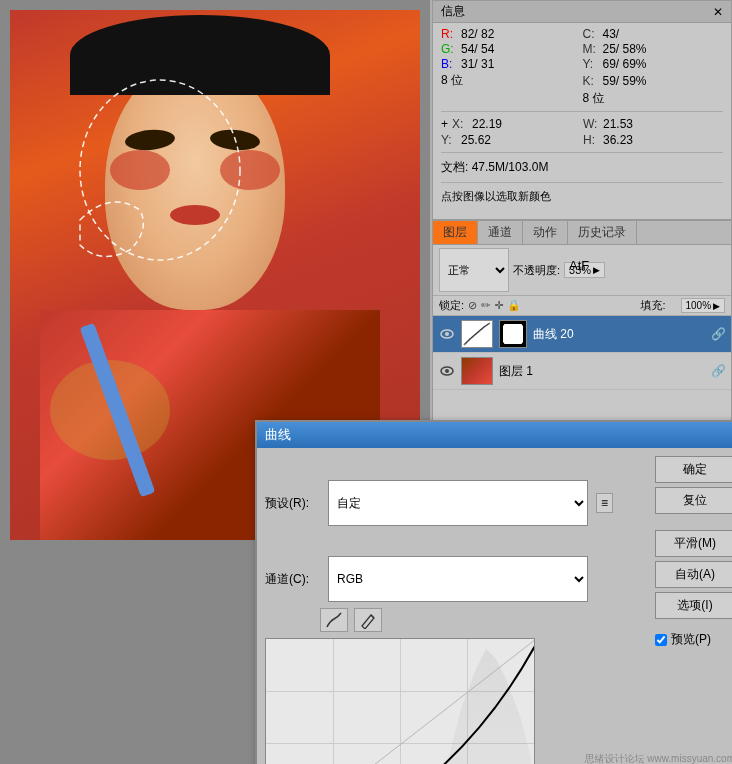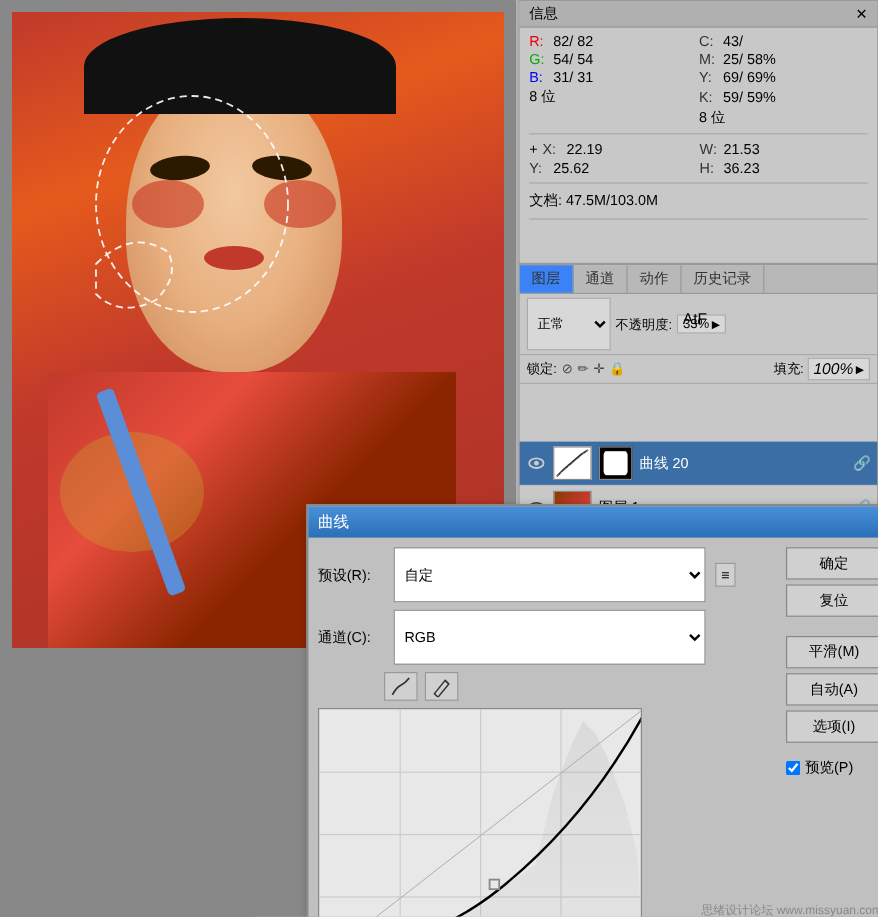--- a/index.html
+++ b/index.html
@@ -101,21 +101,21 @@
 
     .layer-tab {
       padding: 3px 10px;
       font-size: 12px;
       cursor: pointer;
       border-right: 1px solid #999;
       color: #333;
     }
 
     .layer-tab.active {
-      background: #3b82f6;
+      background: #f97316;
     }
 
     #layers-options {
       display: flex;
       align-items: center;
       padding: 3px 6px;
       gap: 4px;
       border-bottom: 1px solid #aaa;
     }
 
@@ -139,36 +139,35 @@
     .lock-icons {
       display: flex;
       gap: 4px;
       color: #444;
     }
 
     .fill-area {
       margin-left: auto;
       display: flex;
       align-items: center;
-      gap: 3px;
+      gap: 15px;
     }
 
     
     .layer-row {
       display: flex;
       align-items: center;
       padding: 4px 6px;
       gap: 6px;
       border-bottom: 1px solid #bbb;
     }
 
     .layer-row.active-layer {
       background: #3a6ea5;
       color: #fff;
-      margin-top: 48px;
     }
 
     .layer-eye {
       width: 16px;
       height: 16px;
       display: flex;
       align-items: center;
       justify-content: center;
       cursor: pointer;
     }
@@ -221,20 +220,21 @@
       display: flex;
       align-items: center;
       justify-content: space-between;
       font-size: 13px;
     }
 
     .curves-row {
       display: flex;
       align-items: center;
       gap: 8px;
+      margin-top: 24px;
     }
 
     .curves-label {
       font-size: 12px;
       color: #000;
       min-width: 55px;
     }
 
     .curves-select {
       background: #fff;
@@ -414,20 +414,23 @@
       <span class="info-label">H:</span>
       <span>36.23</span>
     </div>
   </div>
 
   <div class="divider-h"></div>
   <div class="info-doc">
     <span>文档: 47.5M/103.0M</span>
   </div>
   <div class="divider-h"></div>
+  <div class="info-hint">
+    <span>点按图像以选取新颜色</span>
+  </div>
 </div>
 
 <div id="layers-panel">
   <div id="layers-tabs">
     <div class="layer-tab active">图层</div>
     <div class="layer-tab">通道</div>
     <div class="layer-tab">动作</div>
     <div class="layer-tab">历史记录</div>
   </div>
 
@@ -446,21 +449,21 @@
     <span>锁定:</span>
     <div class="lock-icons">
       <span title="透明像素" style="cursor:pointer;">⊘</span>
       <span title="画笔" style="cursor:pointer;">✏</span>
       <span title="移动" style="cursor:pointer;">✛</span>
       <span title="全部" style="cursor:pointer; font-weight:bold;">🔒</span>
     </div>
     <div class="fill-area">
       <span>填充:</span>
       <div style="display:flex; align-items:center; gap:2px; background:#d8d8d8; border:1px solid #aaa; padding:1px 4px;">
-        <span style="font-size:13px;font-style:italic;">100%</span>
+        <span style="font-size:10px;">100%</span>
         <span style="font-size:9px; cursor:pointer;">▶</span>
       </div>
     </div>
   </div>
 
   <div class="layer-row active-layer">
     <div class="layer-eye">
       <svg width="14" height="10" viewBox="0 0 14 10">
           <ellipse cx="7" cy="5" rx="6" ry="4" fill="none" stroke="#ccc" stroke-width="1.5"></ellipse>
           <circle cx="7" cy="5" r="2" fill="#ccc"></circle>

